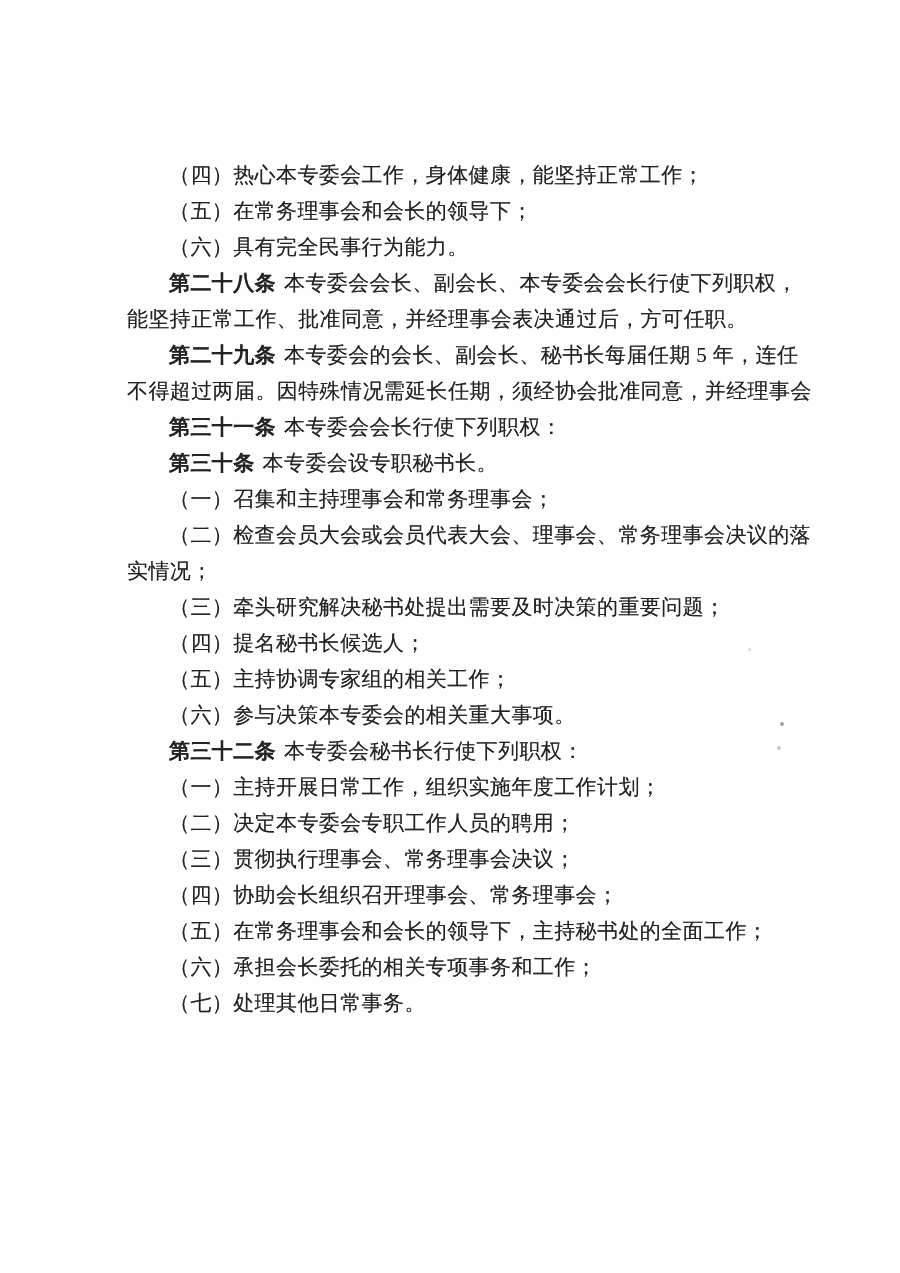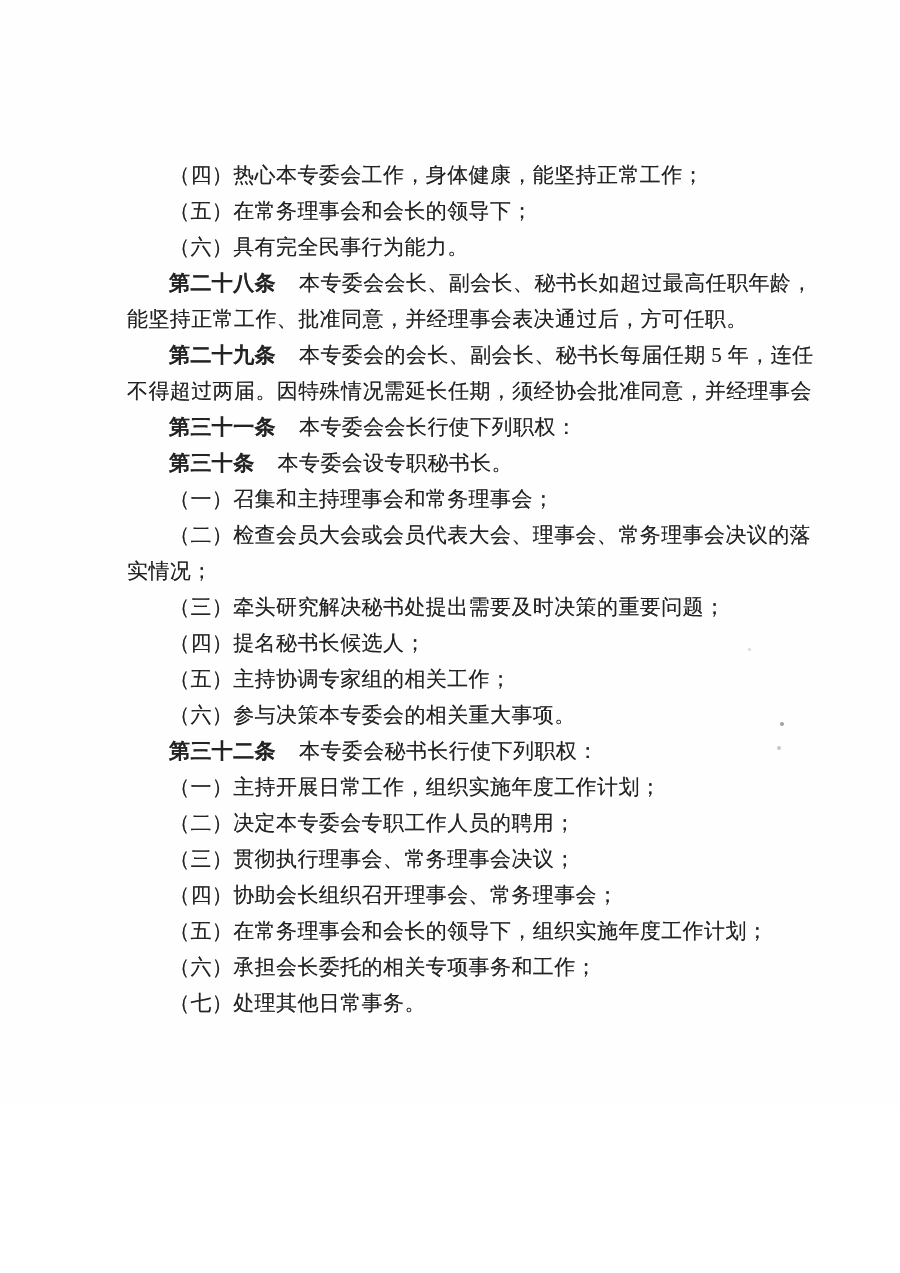--- a/index.html
+++ b/index.html
@@ -28,21 +28,21 @@
     line-height: 36px;
     letter-spacing: 0.4px;
     white-space: nowrap;
     text-shadow: 0 0 0.5px rgba(35,35,35,0.55);
   }
   .line.indent {
     text-indent: 42px;
   }
   .head {
     font-weight: bold;
-    margin-right: 23px;
+    margin-right: 8px;
   }
   .footer {
     position: absolute;
     top: 1141px;
     left: 692px;
     font-size: 20px;
     line-height: 26px;
     letter-spacing: 3px;
     color: #b91c1c;
   }
@@ -56,39 +56,39 @@
   .speck.s3 { left: 748px; top: 648px; width: 3px; height: 3px; background:#d7dbdc; }
 </style>
 </head>
 <body>
 
 <div class="page">
   <div class="doc-body">
       <p class="line indent"><span>（四）热心本专委会工作，身体健康，能坚持正常工作；</span></p>
       <p class="line indent"><span>（五）在常务理事会和会长的领导下；</span></p>
       <p class="line indent"><span>（六）具有完全民事行为能力。</span></p>
-      <p class="line indent"><span class="head">第二十八条</span><span>本专委会会长、副会长、秘书长如超过最高任职年龄，</span></p>
+      <p class="line indent"><span class="head">第二十八条</span><span>本专委会会长、副会长、本专委会会长行使下列职权，</span></p>
       <p class="line"><span>能坚持正常工作、批准同意，并经理事会表决通过后，方可任职。</span></p>
       <p class="line indent"><span class="head">第二十九条</span><span>本专委会的会长、副会长、秘书长每届任期 5 年，连任</span></p>
       <p class="line"><span>不得超过两届。因特殊情况需延长任期，须经协会批准同意，并经理事会</span></p>
       <p class="line indent"><span class="head">第三十一条</span><span>本专委会会长行使下列职权：</span></p>
       <p class="line indent"><span class="head">第三十条</span><span>本专委会设专职秘书长。</span></p>
       <p class="line indent"><span>（一）召集和主持理事会和常务理事会；</span></p>
       <p class="line indent"><span>（二）检查会员大会或会员代表大会、理事会、常务理事会决议的落</span></p>
       <p class="line"><span>实情况；</span></p>
       <p class="line indent"><span>（三）牵头研究解决秘书处提出需要及时决策的重要问题；</span></p>
       <p class="line indent"><span>（四）提名秘书长候选人；</span></p>
       <p class="line indent"><span>（五）主持协调专家组的相关工作；</span></p>
       <p class="line indent"><span>（六）参与决策本专委会的相关重大事项。</span></p>
       <p class="line indent"><span class="head">第三十二条</span><span>本专委会秘书长行使下列职权：</span></p>
       <p class="line indent"><span>（一）主持开展日常工作，组织实施年度工作计划；</span></p>
       <p class="line indent"><span>（二）决定本专委会专职工作人员的聘用；</span></p>
       <p class="line indent"><span>（三）贯彻执行理事会、常务理事会决议；</span></p>
       <p class="line indent"><span>（四）协助会长组织召开理事会、常务理事会；</span></p>
-      <p class="line indent"><span>（五）在常务理事会和会长的领导下，组织实施年度工作计划；</span></p>
+      <p class="line indent"><span>（五）在常务理事会和会长的领导下，主持秘书处的全面工作；</span></p>
       <p class="line indent"><span>（六）承担会长委托的相关专项事务和工作；</span></p>
       <p class="line indent"><span>（七）处理其他日常事务。</span></p>
     </div>
   <div class="footer">- 17 -</div>
   <div class="speck s1"></div>
   <div class="speck s2"></div>
   <div class="speck s3"></div>
 </div>
 
 </body></html>

